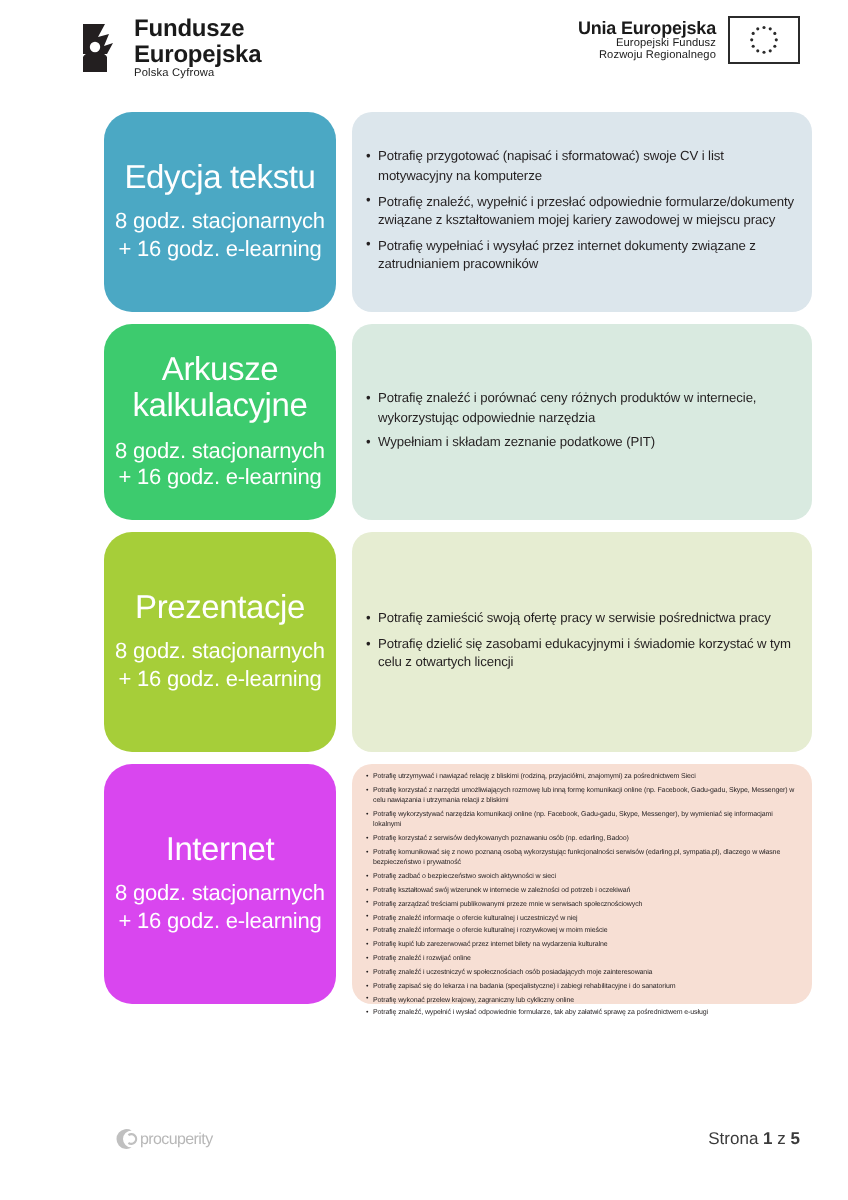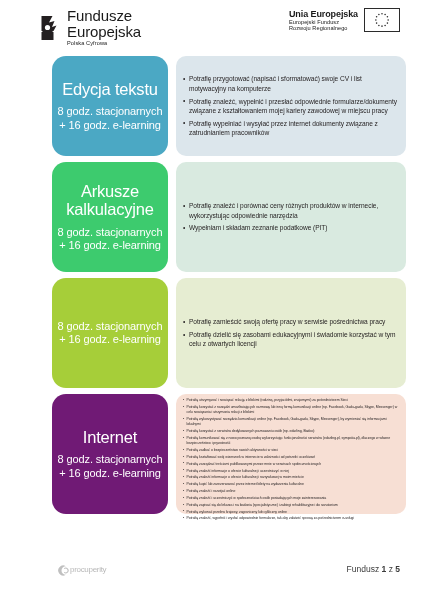--- a/index.html
+++ b/index.html
@@ -41,40 +41,41 @@
   .fe-mark {
     width: 22px;
     height: 26px;
     flex: 0 0 auto;
   }
   .fe-text {
     line-height: 1.06;
   }
   .fe-text .l1,
   .fe-text .l2 {
-    font-size: 15px;
-    font-weight: normal;
+    font-size: 12px;
+    font-weight: bold;
     color: #1a1a1a;
     letter-spacing: -0.1px;
     display: block;
   }
   .fe-text .l3 {
     font-size: 5.6px;
     color: #1a1a1a;
     display: block;
     margin-top: 1.5px;
     letter-spacing: 0.1px;
   }
 
   .logo-ue {
     display: flex;
     align-items: center;
     gap: 6px;
   }
   .ue-text {
+    text-align: right;
     line-height: 1.12;
   }
   .ue-text .u1 {
     font-size: 9px;
     font-weight: bold;
     color: #1a1a1a;
     display: block;
     letter-spacing: -0.1px;
   }
   .ue-text .u2,
@@ -168,21 +169,21 @@
   .panel.dense li {
     font-size: 3.5px;
     line-height: 1.5;
     margin-bottom: 1.6px;
     padding-left: 3.5px;
   }
   .panel.dense li::before { font-size: 3.5px; top: -0.2px; }
 
   
   .row-0 .block, .row-0 .panel { height: 100px; }
-  .row-1 .block, .row-1 .panel { height: 110px; }
+  .row-1 .block, .row-1 .panel { height: 98px; }
   .row-2 .block, .row-2 .panel { height: 110px; }
   .row-3 .block, .row-3 .panel { height: 120px; }
 
   
   .footer {
     position: absolute;
     left: 0;
     right: 0;
     bottom: 18px;
     height: 26px;
@@ -288,32 +289,33 @@
       <div class="panel" style="background:#D9EAE0">
         <ul>
           <li>Potrafię znaleźć i porównać ceny różnych produktów w internecie, wykorzystując odpowiednie narzędzia</li>
           <li>Wypełniam i składam zeznanie podatkowe (PIT)</li>
         </ul>
       </div>
     </div>
 
     <div class="row row-2">
       <div class="block" style="background:#A6CE39">
+        <div class="b-title">Prezentacje</div>
         <div class="b-sub">8 godz. stacjonarnych + 16 godz. e-learning</div>
       </div>
       <div class="panel" style="background:#E6EDD2">
         <ul>
           <li>Potrafię zamieścić swoją ofertę pracy w serwisie pośrednictwa pracy</li>
           <li>Potrafię dzielić się zasobami  edukacyjnymi i świadomie korzystać w tym celu z otwartych licencji</li>
         </ul>
       </div>
     </div>
 
     <div class="row row-3">
-      <div class="block" style="background:#701a75">
+      <div class="block" style="background:#d946ef">
         <div class="b-title">Internet</div>
         <div class="b-sub">8 godz. stacjonarnych + 16 godz. e-learning</div>
       </div>
       <div class="panel dense" style="background:#F7DFD4">
         <ul>
           <li>Potrafię utrzymywać i nawiązać relację z bliskimi (rodziną, przyjaciółmi, znajomymi) za pośrednictwem Sieci</li>
           <li>Potrafię korzystać z narzędzi umożliwiających rozmowę lub inną formę komunikacji online (np. Facebook, Gadu-gadu, Skype, Messenger) w celu nawiązania i utrzymania relacji z bliskimi</li>
           <li>Potrafię wykorzystywać narzędzia komunikacji online (np. Facebook, Gadu-gadu, Skype, Messenger), by wymieniać się informacjami lokalnymi</li>
           <li>Potrafię korzystać z serwisów dedykowanych poznawaniu osób (np. edarling, Badoo)</li>
           <li>Potrafię komunikować się z nowo poznaną osobą wykorzystując funkcjonalności serwisów (edarling.pl, sympatia.pl), dlaczego w własne bezpieczeństwo i prywatność</li>
@@ -337,16 +339,16 @@
   <div class="footer">
     <div class="brand">
       <span class="brand-mark">
         <svg viewBox="0 0 13 13" width="13" height="13" aria-hidden="true">
           <path d="M9.8 2.2 A5 5 0 1 0 9.8 10.8 A4 4 0 1 1 9.8 2.2 Z" fill="#9a9a9a"></path>
           <path d="M8.2 4.6 a2.4 2.4 0 1 1 0 3.8" fill="none" stroke="#9a9a9a" stroke-width="1.1"></path>
         </svg>
       </span>
       <span class="brand-name">procuperity</span>
     </div>
-    <div class="page-num"><span>Fundusz </span><b>1</b><span> z </span><b>5</b></div>
+    <div class="page-num"><span>Strona </span><b>1</b><span> z </span><b>5</b></div>
   </div>
 
 </div>
 
 </body></html>

